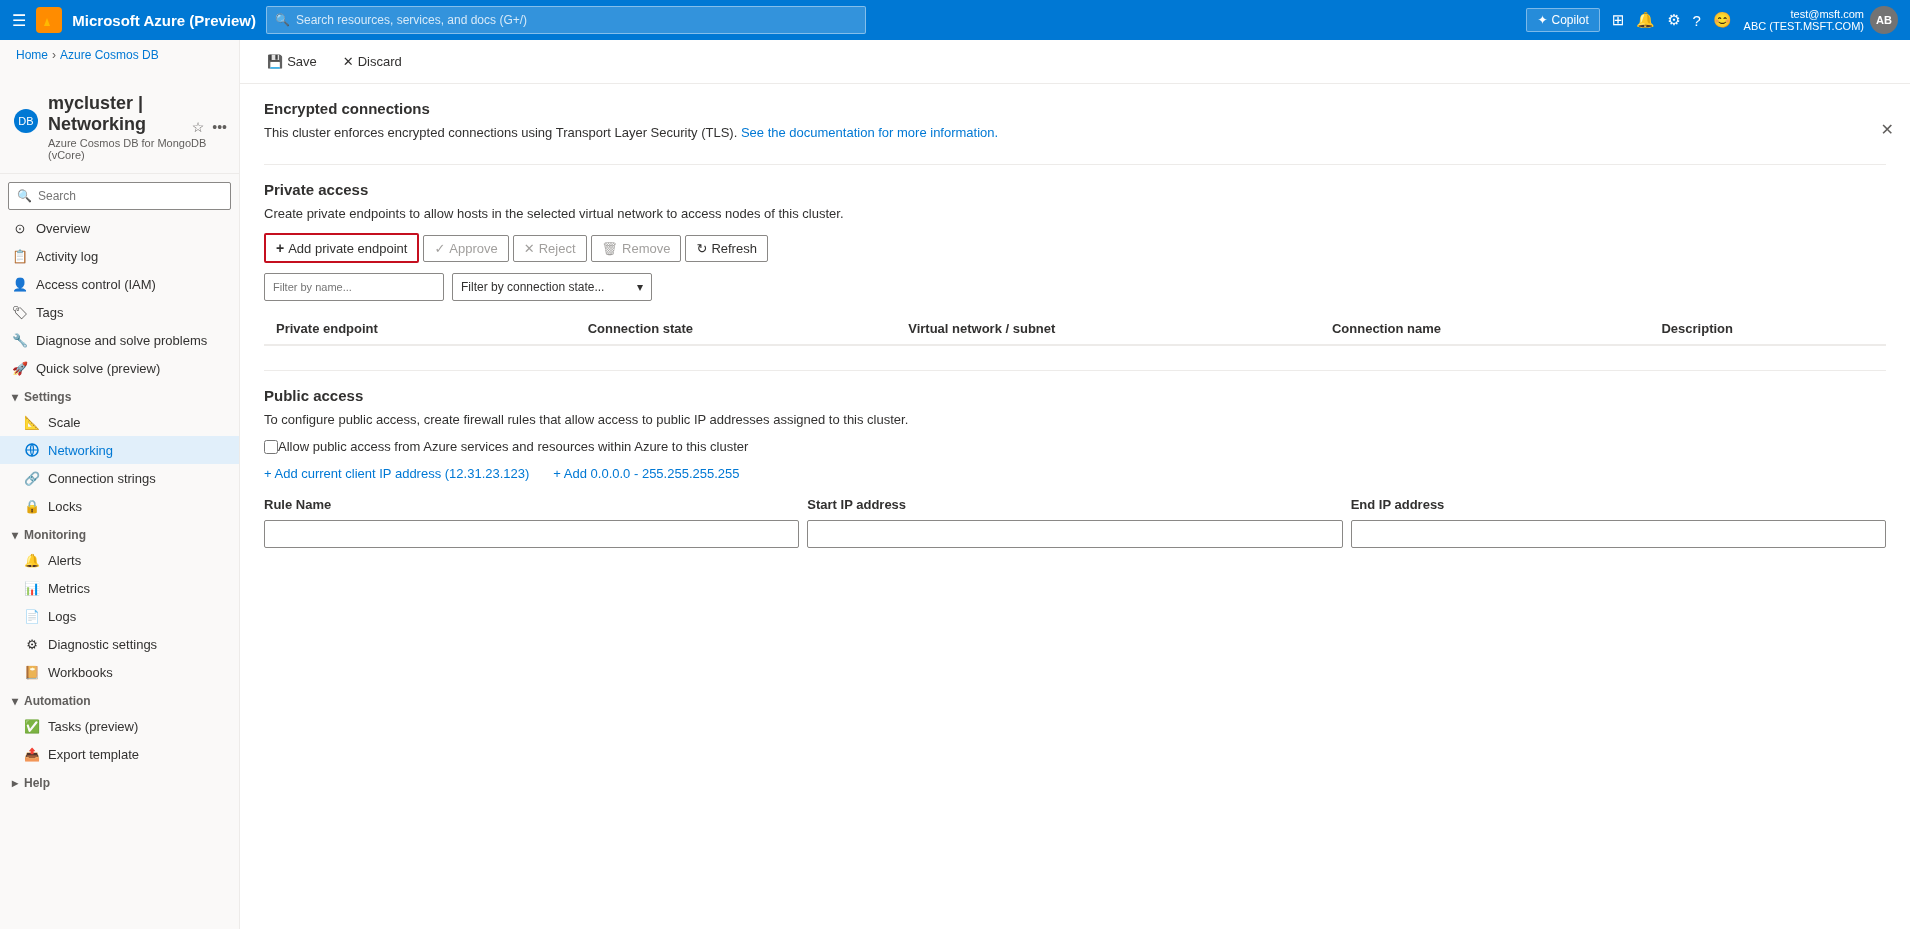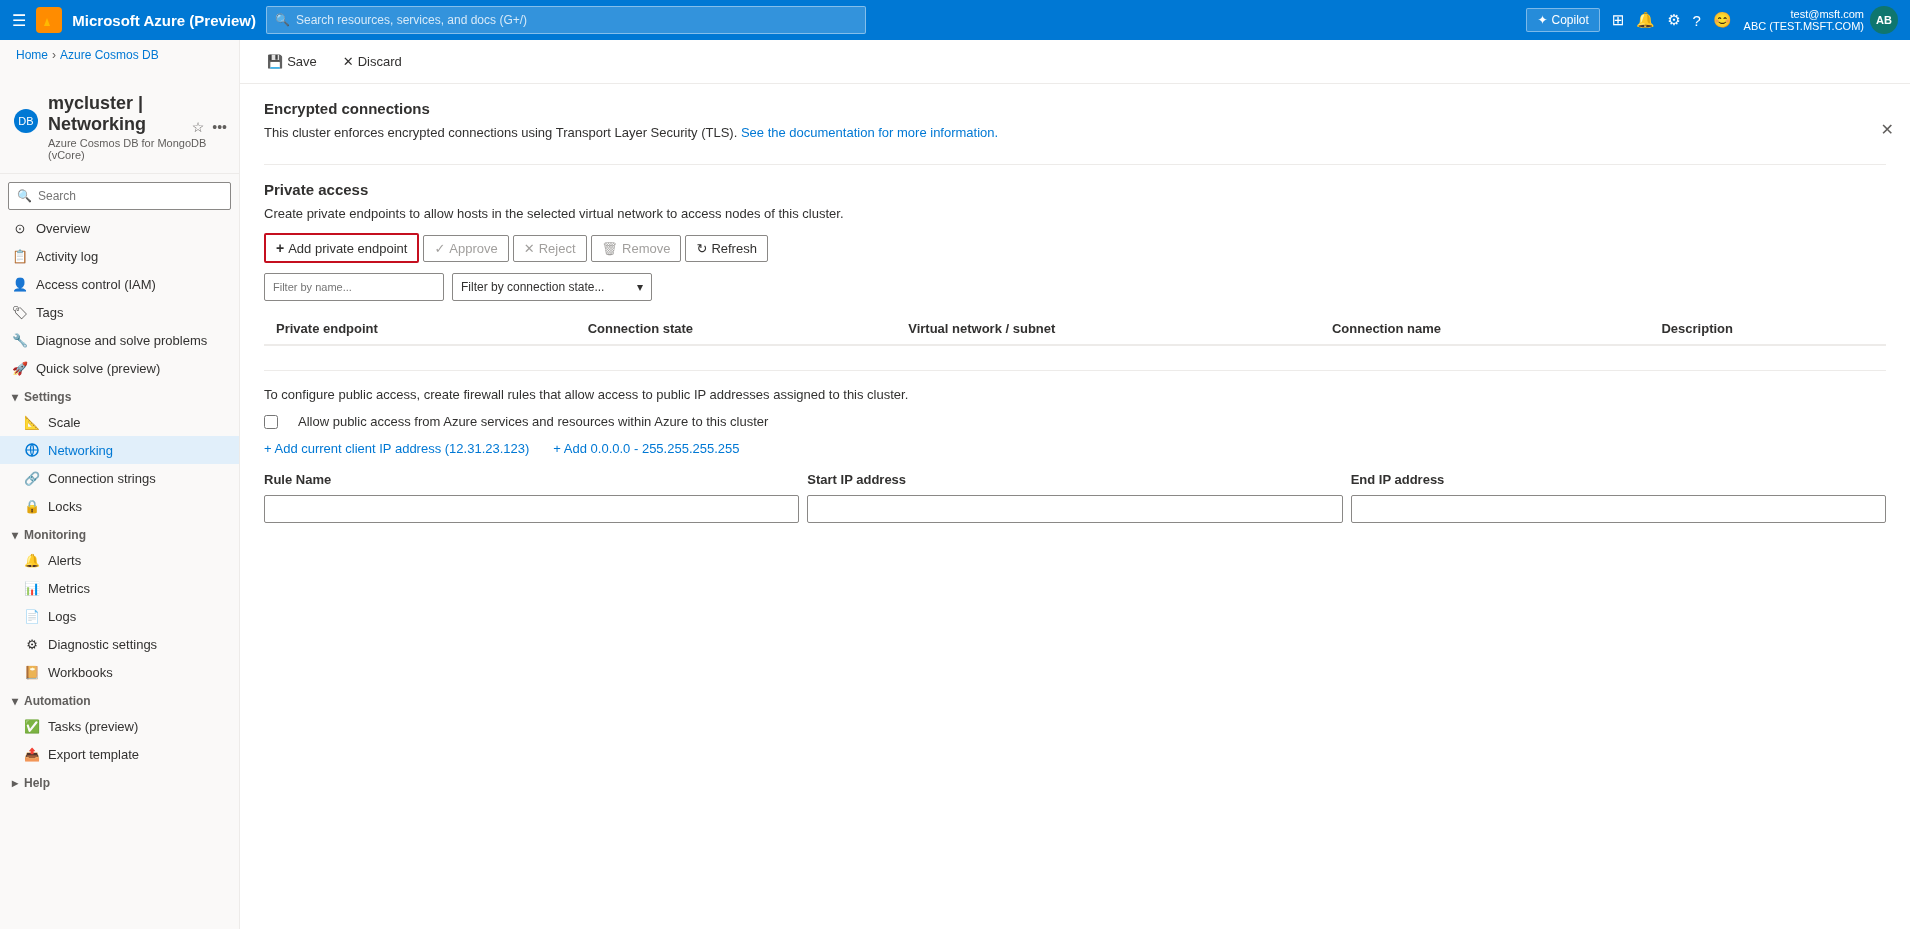--- a/index.html
+++ b/index.html
@@ -14,21 +14,21 @@
     .topbar-title { font-size: 15px; font-weight: 600; color: #fff; white-space: nowrap; }
     .topbar-logo { width: 26px; height: 26px; background: #ff8c00; border-radius: 4px; display: flex; align-items: center; justify-content: center; font-size: 14px; }
     .topbar-search {
       flex: 1; max-width: 600px; height: 28px; background: rgba(255,255,255,0.2);
       border: 1px solid rgba(255,255,255,0.4); border-radius: 2px; display: flex;
       align-items: center; padding: 0 8px; gap: 6px; color: rgba(255,255,255,0.8); font-size: 12px;
     }
     .topbar-right { display: flex; align-items: center; gap: 12px; margin-left: auto; }
     .topbar-right-icon { color: #fff; font-size: 15px; cursor: pointer; }
     .topbar-user { display: flex; flex-direction: column; align-items: flex-end; font-size: 11px; color: #fff; cursor: pointer; }
-    .avatar { width: 28px; height: 28px; border-radius: 50%; background: #0f766e; color: #fff; display: flex; align-items: center; justify-content: center; font-size: 11px; font-weight: 600; }
+    .avatar { width: 28px; height: 28px; border-radius: 50%; background: #737373; color: #fff; display: flex; align-items: center; justify-content: center; font-size: 11px; font-weight: 600; }
 
     
     .main-layout { display: flex; height: calc(100vh - 40px); }
 
     
     .sidebar {
       width: 240px; flex-shrink: 0; background: #faf9f8; border-right: 1px solid #edebe9;
       display: flex; flex-direction: column; overflow-y: auto;
     }
 
@@ -121,21 +121,21 @@
     .data-table { width: 100%; border-collapse: collapse; font-size: 13px; }
     .data-table th {
       text-align: left; padding: 8px 12px; border-bottom: 2px solid #edebe9;
       font-weight: 600; color: #323130; font-size: 13px;
     }
 
     
     .divider { border: none; border-top: 1px solid #edebe9; margin: 16px 0; }
 
     
-    .checkbox-label { display: flex; align-items: center; gap: 20px; font-size: 13px; cursor: pointer; margin-bottom: 12px; }
+    .checkbox-label { display: flex; align-items: center; gap: 0; font-size: 13px; cursor: pointer; margin-bottom: 12px; }
     .checkbox-label input[type=checkbox] { width: 14px; height: 14px; }
 
     .add-links { display: flex; gap: 24px; margin-bottom: 16px; }
     .add-link { color: #0078d4; cursor: pointer; font-size: 13px; text-decoration: none; }
 
     
     .ip-table-header { display: grid; grid-template-columns: 1fr 1fr 1fr; gap: 8px; margin-bottom: 8px; }
     .ip-table-header span { font-size: 13px; font-weight: 600; color: #323130; }
     .ip-table-row { display: grid; grid-template-columns: 1fr 1fr 1fr; gap: 8px; }
     .ip-input {
@@ -403,20 +403,21 @@
           </thead>
           <tbody>
             
           </tbody>
         </table>
       </div>
 
       <hr class="divider">
 
       <div class="section">
+        <div class="section-title">Public access</div>
         <div class="section-desc">To configure public access, create firewall rules that allow access to public IP addresses assigned to this cluster.</div>
 
         <label class="checkbox-label">
           <input type="checkbox" style="">
           <span>Allow public access from Azure services and resources within Azure to this cluster</span>
         </label>
 
         <div class="add-links">
           <a class="add-link">+ Add current client IP address (12.31.23.123)</a>
           <a class="add-link">+ Add 0.0.0.0 - 255.255.255.255</a>

